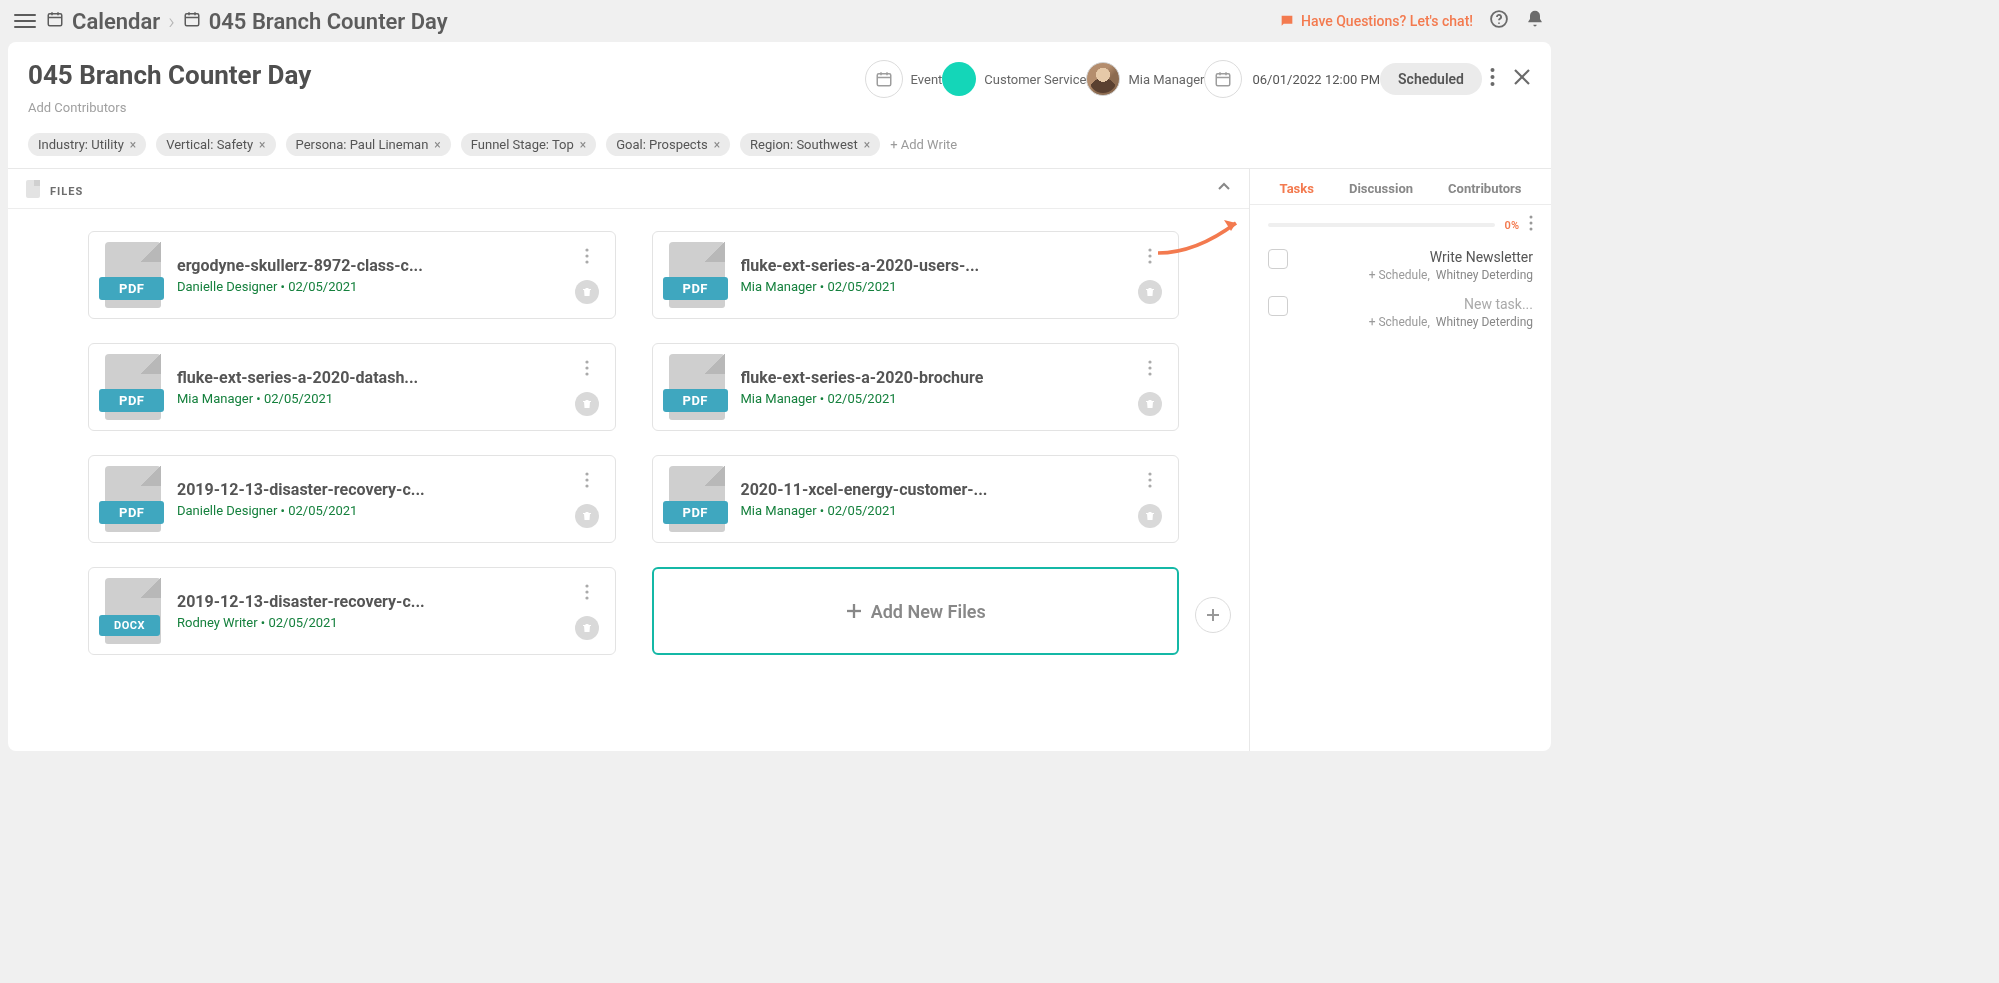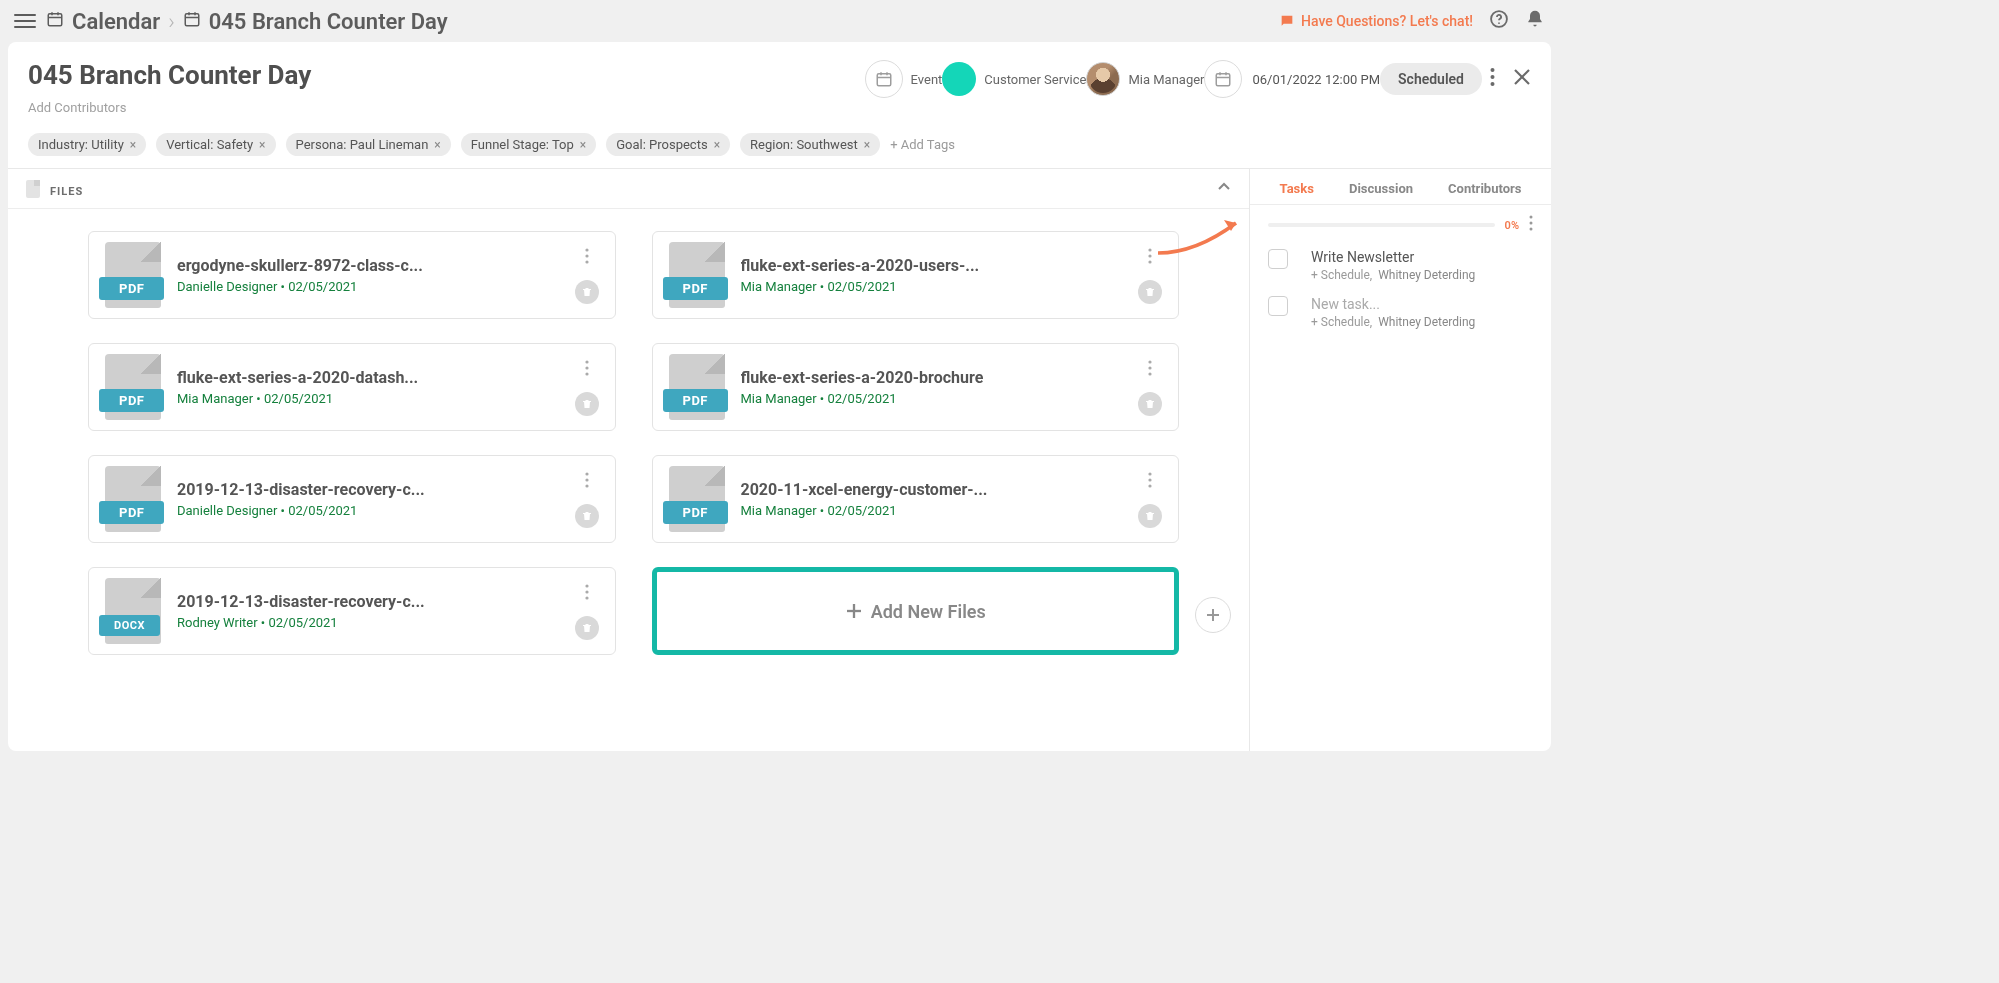--- a/index.html
+++ b/index.html
@@ -61,33 +61,33 @@
 .file-badge.pdf { background: #3fa7bf; }
 .file-badge.docx { background: #3fa7bf; font-size: 11px; padding: 4px 15px; }
 .file-info { flex: 1; overflow: hidden; }
 .file-name { font-size: 16px; font-weight: 700; color: #555; white-space: nowrap; overflow: hidden; text-overflow: ellipsis; }
 .file-meta { font-size: 13px; color: #15803d; margin-top: 4px; }
 .file-actions { display: flex; flex-direction: column; align-items: center; justify-content: space-between; height: 100%; }
 .dots-v { color: #aaa; cursor: pointer; padding: 2px; }
 .trash { width: 24px; height: 24px; border-radius: 50%; background: #d9d9d9; display:flex;align-items:center;justify-content:center; cursor: pointer; }
 .trash svg { width: 12px; height: 12px; fill: #fff; }
 
-.add-files-card { border: 5px solid #14b8a6; border-radius: 6px; height: 88px; display: flex; align-items: center; justify-content: center; color: #888; font-size: 18px; font-weight: 600; cursor: pointer; gap: 8px; }
+.add-files-card { border: 2px solid #14b8a6; border-radius: 6px; height: 88px; display: flex; align-items: center; justify-content: center; color: #888; font-size: 18px; font-weight: 600; cursor: pointer; gap: 8px; }
 .plus-circle { position: absolute; right: -28px; bottom: 18px; width: 36px; height: 36px; border: 1px solid #dcdcdc; border-radius: 50%; background: #fff; display: flex; align-items: center; justify-content: center; color: #999; cursor: pointer; }
 .files-wrap { position: relative; }
 
 
 .side-tabs { display: flex; justify-content: space-around; border-bottom: 1px solid #ececec; padding: 0 12px 8px 12px; }
 .side-tab { font-size: 13px; font-weight: 700; color: #888; cursor: pointer; }
 .side-tab.active { color: #f37a4f; }
 .progress-row { display: flex; align-items: center; gap: 10px; padding: 10px 18px 0 18px; }
 .progress-bar { flex: 1; height: 4px; background: #efefef; border-radius: 4px; }
 .progress-val { font-size: 11px; color: #f37a4f; font-weight: 600; }
 .side-more { color: #999; cursor: pointer; }
-.task-item { display: flex; gap: 23px; padding: 14px 18px 0 18px; }
+.task-item { display: flex; gap: 14px; padding: 14px 18px 0 18px; text-align: right; }
 .checkbox { width: 20px; height: 20px; border: 1.5px solid #cfcfcf; border-radius: 4px; background: #fff; flex-shrink: 0; cursor: pointer; }
 .task-text { flex: 1; }
 .task-title { font-size: 14px; color: #555; }
 .task-title.placeholder { color: #aaa; }
 .task-meta { font-size: 12px; color: #9a9a9a; margin-top: 3px; }
 .task-meta .name { color: #888; }
 
 
 .arrow-anno { position: absolute; left: -94px; top: 42px; pointer-events: none; }
 </style>
@@ -217,21 +217,21 @@
         <span class="x">×</span>
       </div>
     <div class="tag">
         <span>Goal: Prospects</span>
         <span class="x">×</span>
       </div>
     <div class="tag">
         <span>Region: Southwest</span>
         <span class="x">×</span>
       </div>
-    <span class="add-tags">+ Add Tags</span>
+    <span class="add-tags">+ Add Write</span>
   </div>
 </div>
 
 <div class="card-body">
   <div class="files-col">
     <div class="files-header">
       <div class="page-icon"></div>
       <span class="label">FILES</span>
       <span class="chev">
         <svg width="14" height="14" viewBox="0 0 14 14" fill="none" stroke="#888" stroke-width="2">

